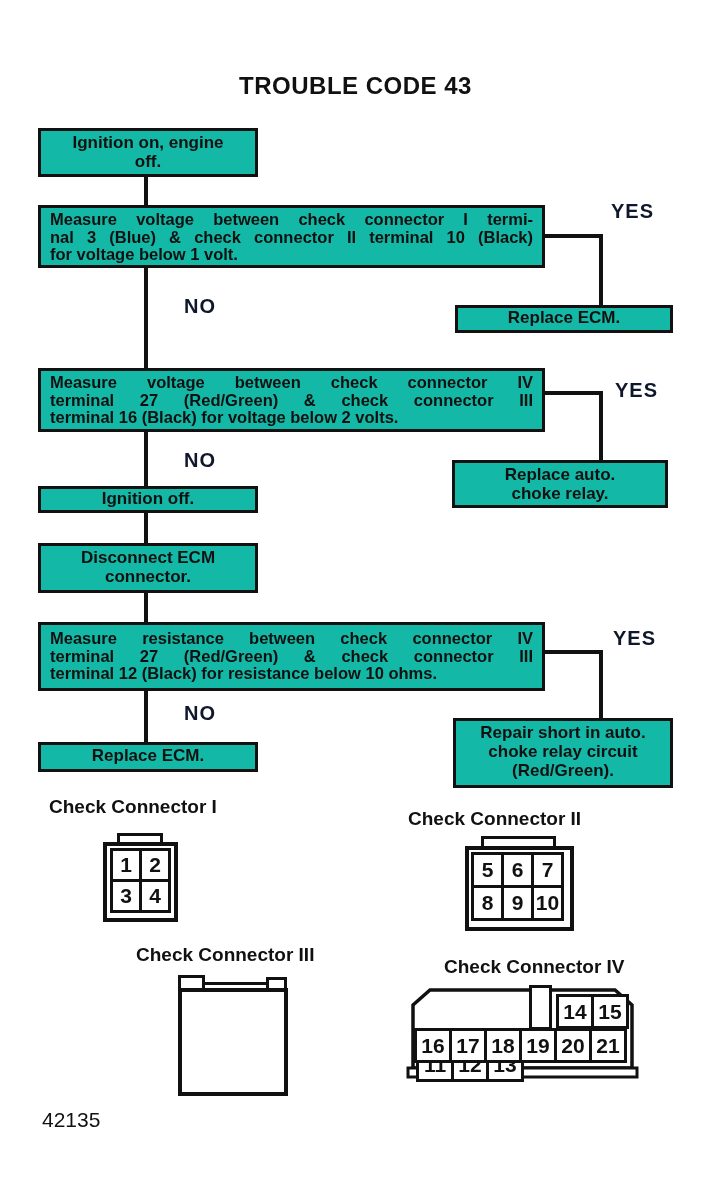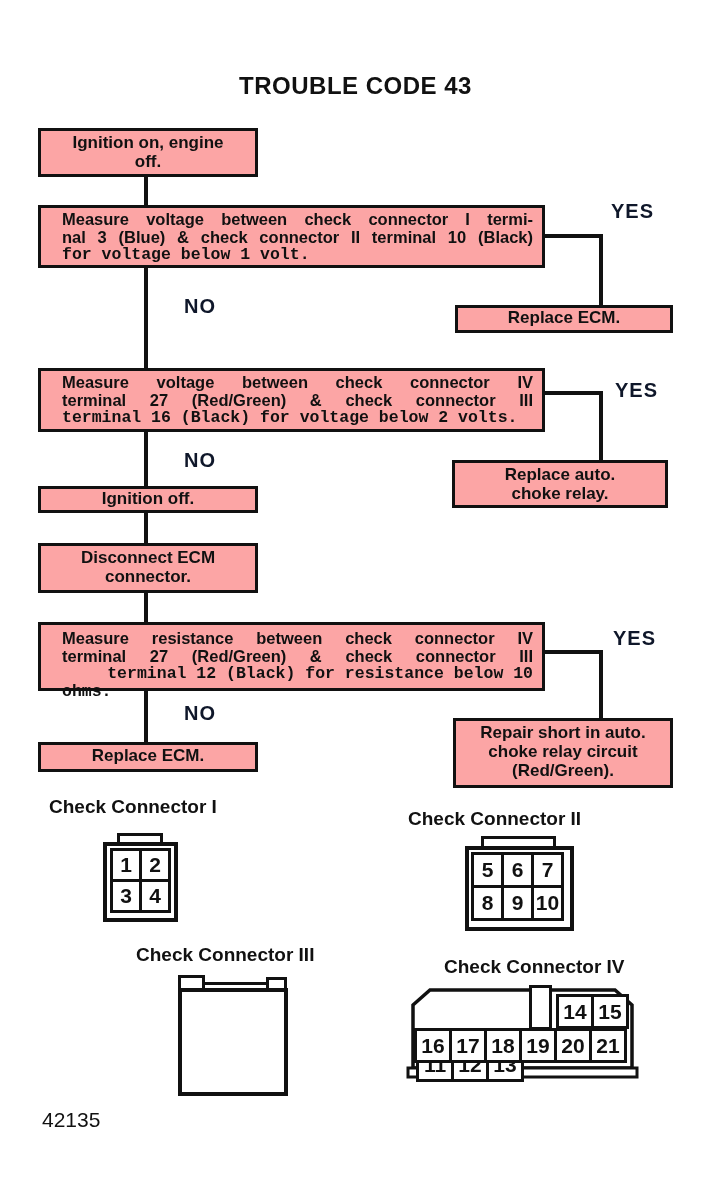--- a/index.html
+++ b/index.html
@@ -5,30 +5,30 @@
   html,body { margin:0; padding:0; background:#fff; }
   .page {
     position:relative; width:711px; height:1204px; background:#fff;
     font-family:"Liberation Sans", sans-serif; color:#111; overflow:hidden;
   }
   .title {
     position:absolute; left:0; top:72px; width:711px; text-align:center;
     font-size:24px; font-weight:700; letter-spacing:0.5px;
   }
   .fbox {
-    position:absolute; background:#fca5a5; border:3px solid #111;
+    position:absolute; background:#14b8a6; border:3px solid #111;
     box-sizing:border-box; font-weight:600; color:#111;
   }
   .small-box {
     white-space:pre-line; text-align:center;
     font-size:17px; line-height:19px; padding-top:2px;
   }
-  .measure-box { font-size:16.5px; line-height:17.5px; padding:3px 9px 2px 21px; }
+  .measure-box { font-size:16.5px; line-height:17.5px; padding:3px 9px 2px 9px; }
   .measure-box .fline { text-align:justify; text-align-last:justify; }
-  .measure-box .fline-last { text-align:right; text-align-last:left;font-family:Liberation Mono, monospace; }
+  .measure-box .fline-last { text-align:right; text-align-last:left; }
   .vline,.hline { position:absolute; background:#111; }
   .decision {
     position:absolute; font-size:20px; font-weight:700;
     letter-spacing:1px; color:#0f172a;
   }
   .conn-label { position:absolute; font-size:19px; font-weight:700; color:#111; }
   .conn-body {
     position:absolute; border:4px solid #111; background:#fff; box-sizing:border-box;
   }
   .conn-tab {

